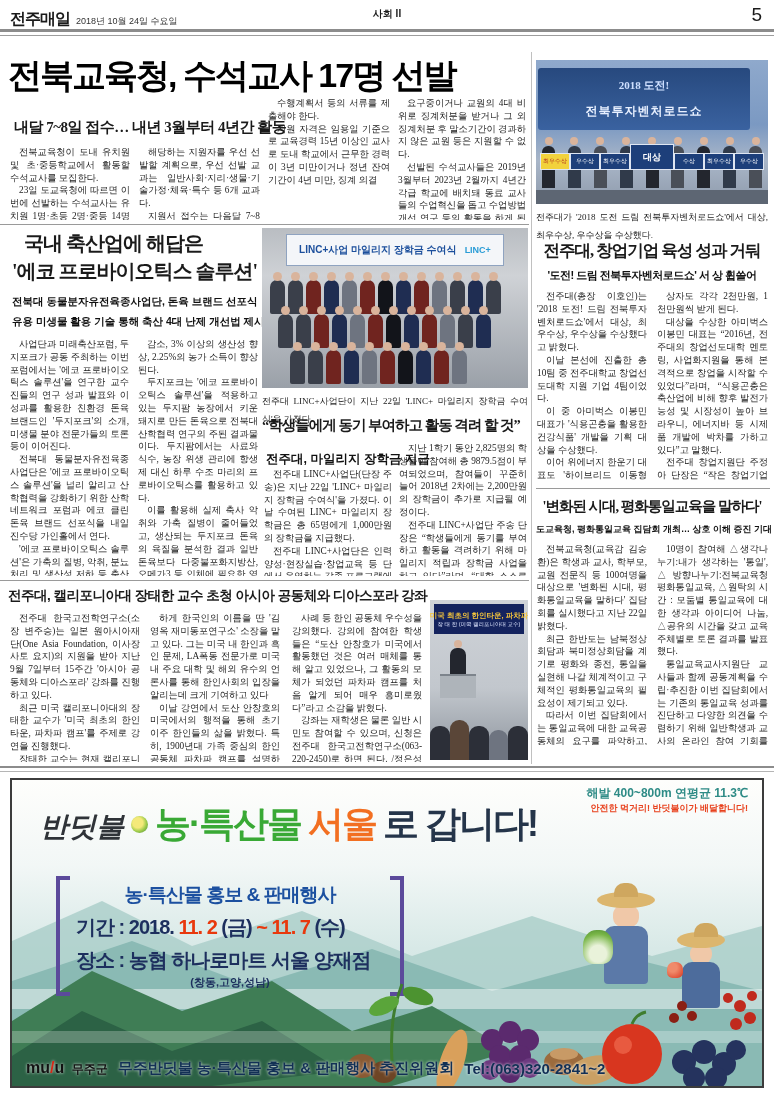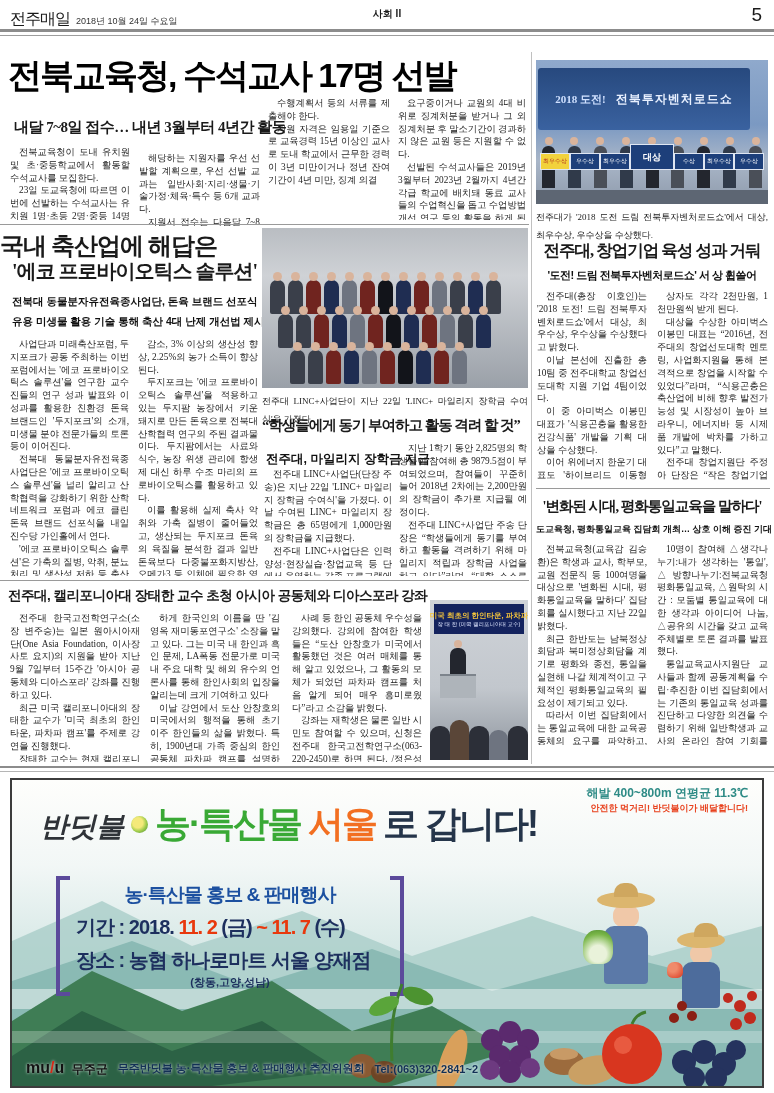--- a/index.html
+++ b/index.html
@@ -12,21 +12,21 @@
   .bodytext{font-size:9.3px;line-height:12.8px;text-align:justify;overflow:hidden;color:#1c1c1c;}
   .bodytext p{margin:0;text-indent:9px;}
   .caption{font-size:9px;line-height:18px;color:#1c1c1c;text-align:justify;}
   .hl{font-weight:bold;letter-spacing:-0.5px;color:#000;}
   .subhead{font-weight:bold;color:#111;}
   .divider{position:absolute;height:1px;background:#9a9a9a;}
   
   .photo{position:absolute;overflow:hidden;}
   .ph-roadshow{background:linear-gradient(180deg,#8fa9cc 0%,#7b99c2 45%,#a9b6c8 70%,#8e9aab 100%);}
   .rs-screen{position:absolute;left:2px;top:8px;right:18px;height:62px;border-radius:3px;
-             background:linear-gradient(180deg,#27497e,#3a62a0);display:flex;flex-direction:row;
+             background:linear-gradient(180deg,#27497e,#3a62a0);display:flex;flex-direction:column;
              align-items:center;justify-content:center;gap:10px;}
   .rs-screen .l1{color:#cfe0ff;font-size:11px;font-weight:bold;}
   .rs-screen .l2{color:#e8f0ff;font-size:12px;font-weight:bold;letter-spacing:1px;}
   .rs-people{position:absolute;left:6px;right:6px;bottom:16px;display:flex;justify-content:space-between;}
   .sperson{width:13px;height:42px;background:#23262e;border-radius:6px 6px 0 0;position:relative;flex:none;}
   .sperson::before{content:"";position:absolute;top:-9px;left:2.5px;width:8px;height:8px;border-radius:50%;background:#d9b49c;}
   .sperson:nth-child(2n){background:#303a4a;}
   .sperson:nth-child(3n){background:#4a4f58;}
   .rs-placards{position:absolute;left:4px;right:4px;bottom:34px;display:flex;justify-content:space-between;align-items:flex-end;}
   .placard{min-width:24px;height:15px;background:#1d3f7a;color:#fff;font-size:6px;line-height:15px;
@@ -78,50 +78,50 @@
   .bracket::after{right:0;border-left:none;}
   .ev-title{color:#1c50a0;font-size:19px;font-weight:bold;text-align:center;font-family:"Liberation Sans",sans-serif;letter-spacing:-1px;}
   .ev-line{color:#1d2f5e;font-size:20px;font-weight:bold;font-family:"Liberation Sans",sans-serif;margin-top:6px;letter-spacing:-1px;white-space:nowrap;}
   .ev-line .red{color:#e8380d;}
   .ev-sub{color:#1d2f5e;font-size:11px;font-weight:bold;text-align:center;font-family:"Liberation Sans",sans-serif;margin-top:1px;}
   .ad-footer{position:absolute;left:14px;bottom:8px;display:flex;align-items:center;gap:10px;white-space:nowrap;
              font-family:"Liberation Sans",sans-serif;text-shadow:0 0 3px rgba(255,255,255,.9);}
   .mlogo{font-weight:900;font-size:16px;color:#111;}
   .mlogo .slash{color:#d62615;font-weight:900;}
   .mlogo .kr{font-size:12px;margin-left:3px;}
-  .ad-org{font-size:11px;font-weight:bold;color:#123055;}
+  .ad-org{font-size:15px;font-weight:bold;color:#123055;}
   .child{position:absolute;}
   .hat{width:58px;height:16px;background:#dcb66e;border-radius:50%;position:relative;}
   .hat::before{content:"";position:absolute;left:17px;top:-9px;width:24px;height:14px;background:#cfa75f;border-radius:10px 10px 0 0;}
   .face{width:26px;height:24px;background:#f0c8a8;border-radius:45%;margin:-4px auto 0;}
   .cbody{width:44px;height:58px;background:#5b79a8;border-radius:10px 10px 4px 4px;margin:-2px auto 0;}
   .veg{position:absolute;width:30px;height:34px;border-radius:45% 45% 35% 35%;
        background:radial-gradient(circle at 50% 70%, #e9f2da 0 30%, #79b648 70%, #4c8a2f 100%);}
 </style>
 </head>
 <body>
 
 <div id="page">
 
-  <div class="abs gothic" style="left:10px;top:9px;font-size:16px;font-weight:normal;letter-spacing:-1px;">전주매일</div>
+  <div class="abs gothic" style="left:10px;top:9px;font-size:16px;font-weight:bold;letter-spacing:-1px;">전주매일</div>
   <div class="abs gothic" style="left:76px;top:15px;font-size:9px;color:#333;">2018년 10월 24일 수요일</div>
   <div class="abs gothic" style="left:0;right:0;top:7px;text-align:center;font-size:10px;font-weight:bold;">사회 II</div>
   <div class="abs" style="right:12px;top:4px;font-size:19px;font-family:'Liberation Sans',sans-serif;">5</div>
   <div class="rule" style="top:29px;height:3px;background:#8c8c8c;"></div>
   <div class="rule" style="top:35px;height:1px;background:#9d9d9d;"></div>
 
   <div class="abs" style="left:531px;top:52px;width:1px;height:712px;background:#c0c0c0;"></div>
 
   <div class="abs gothic hl" style="left:8px;top:53px;font-size:34px;letter-spacing:-2px;white-space:nowrap;">전북교육청, 수석교사 17명 선발</div>
   <div class="abs serifb" style="left:14px;top:118px;font-size:15px;letter-spacing:-0.5px;">내달 7~8일 접수… 내년 3월부터 4년간 활동</div>
   <div class="abs bodytext" style="left:10px;top:146px;width:120px;height:74px;">
       <p>전북교육청이 도내 유치원 및 초·중등학교에서 활동할 수석교사를 모집한다.</p>
       <p>23일 도교육청에 따르면 이번에 선발하는 수석교사는 유치원 1명·초등 2명·중등 14명 등 총 17명이다.</p>
     </div>
-  <div class="abs bodytext" style="left:139px;top:152px;width:121px;height:74px;">
+  <div class="abs bodytext" style="left:139px;top:146px;width:121px;height:74px;">
       <p>해당하는 지원자를 우선 선발할 계획으로, 우선 선발 교과는 일반사회·지리·생물·기술가정·체육·특수 등 6개 교과다.</p>
       <p>지원서 접수는 다음달 7~8일로 수석교사를 희망하거나 추천된 교원은 지원서 및 자기소개서, 추천서, 업무</p>
     </div>
   <div class="abs bodytext" style="left:268px;top:97px;width:122px;height:123px;">
       <p>수행계획서 등의 서류를 제출해야 한다.</p>
       <p>지원 자격은 임용일 기준으로 교육경력 15년 이상인 교사로 도내 학교에서 근무한 경력이 3년 미만이거나 정년 잔여기간이 4년 미만, 징계 의결</p>
     </div>
   <div class="abs bodytext" style="left:398px;top:97px;width:128px;height:123px;">
       <p>요구중이거나 교원의 4대 비위로 징계처분을 받거나 그 외 징계처분 후 말소기간이 경과하지 않은 교원 등은 지원할 수 없다.</p>
       <p>선발된 수석교사들은 2019년 3월부터 2023년 2월까지 4년간 각급 학교에 배치돼 동료 교사들의 수업혁신을 돕고 수업방법 개선 연구 등의 활동을 하게 된다. 이후 재심사를 거쳐 재임용 가능하다.  /정은성 기자</p>
@@ -177,36 +177,40 @@
   <div class="abs bodytext" style="left:537px;top:543px;width:110px;height:202px;">
       <p>전북교육청(교육감 김승환)은 학생과 교사, 학부모, 교원 전문직 등 100여명을 대상으로 '변화된 시대, 평화통일교육을 말하다' 집담회를 실시했다고 지난 22일 밝혔다.</p>
       <p>최근 한반도는 남북정상회담과 북미정상회담을 계기로 평화와 종전, 통일을 실현해 나갈 체계적이고 구체적인 평화통일교육의 필요성이 제기되고 있다.</p>
       <p>따라서 이번 집담회에서는 통일교육에 대한 교육공동체의 요구를 파악하고, 다양한 견해를 수렴해 통일교육 정책 개발에 반영하고 정책 숙의를 통해 통일교육에 대한 전북 교육주체들의 상호 이해를 증진 시키기 위해 마련됐다.</p>
     </div>
   <div class="abs bodytext" style="left:657px;top:543px;width:111px;height:202px;">
       <p>10명이 참여해 △생각나누기:내가 생각하는 '통일', △방향나누기:전북교육청 평화통일교육, △원탁의 시간 : 모둠별 통일교육에 대한 생각과 아이디어 나눔, △공유의 시간을 갖고 교육주체별로 토론 결과를 발표했다.</p>
       <p>통일교육교사지원단 교사들과 함께 공동계획을 수립·추진한 이번 집담회에서는 기존의 통일교육 성과를 진단하고 다양한 의견을 수렴하기 위해 일반학생과 교사의 온라인 참여 기회를 제공해 통일교육 활성화를 위한 공론화의 장을 마련하기도 했다.</p>
     </div>
 
-  <div class="abs serifb" style="left:0;top:230px;font-size:24px;letter-spacing:-1px;white-space:nowrap;">국내 축산업에 해답은</div>
+  <div class="abs serifb" style="left:24px;top:230px;font-size:20px;letter-spacing:-1px;white-space:nowrap;">국내 축산업에 해답은</div>
   <div class="abs gothic subhead" style="left:12px;top:295px;font-size:10.5px;white-space:nowrap;">전북대 동물분자유전육종사업단, 돈육 브랜드 선포식</div>
   <div class="abs serifb" style="left:12px;top:258px;font-size:20px;letter-spacing:-1px;white-space:nowrap;">'에코 프로바이오틱스 솔루션'</div>
   <div class="abs gothic subhead" style="left:12px;top:315px;font-size:10.5px;white-space:nowrap;">유용 미생물 활용 기술 통해 축산 4대 난제 개선법 제시</div>
   <div class="abs bodytext" style="left:10px;top:338px;width:119px;height:238px;">
       <p>사업단과 미래축산포럼, 두지포크가 공동 주최하는 이번 포럼에서는 '에코 프로바이오틱스 솔루션'을 연구한 교수진들의 연구 성과 발표와 이 성과를 활용한 친환경 돈육 브랜드인 '두지포크'의 소개, 미생물 분야 전문가들의 토론 등이 이어진다.</p>
       <p>전북대 동물분자유전육종사업단은 '에코 프로바이오틱스 솔루션'을 널리 알리고 산학협력을 강화하기 위한 산학 네트워크 포럼과 에코 클린 돈육 브랜드 선포식을 내일 진수당 가인홀에서 연다.</p>
       <p>'에코 프로바이오틱스 솔루션'은 가축의 질병, 악취, 분뇨처리 및 생산성 저하 등 축산 4대 문제를 해결하기 위해 개발한 축산 기술이다. 이 연구를 통해 개발된 유용미생물(프로바이오틱스) 활용 기술을 양돈 농가에 적용할 경우, 해당 농가에서 자라는 돼지의 면역력을 높이고 신진대사를 활성화 하며 기존 대비 최소 20% 이상의 돼지 폐사를 방지할 수 있다. 뿐만 아니라 30% 이상의 축사 악취</p>
     </div>
   <div class="abs bodytext" style="left:138px;top:338px;width:120px;height:238px;">
       <p>감소, 3% 이상의 생산성 향상, 2.25%의 농가 소득이 향상된다.</p>
       <p>두지포크는 '에코 프로바이오틱스 솔루션'을 적용하고 있는 두지팜 농장에서 키운 돼지로 만든 돈육으로 전북대 산학협력 연구의 주된 결과물이다. 두지팜에서는 사료와 식수, 농장 위생 관리에 항생제 대신 하루 수조 마리의 프로바이오틱스를 활용하고 있다.</p>
       <p>이를 활용해 실제 축사 악취와 가축 질병이 줄어들었고, 생산되는 두지포크 돈육의 육질을 분석한 결과 일반 돈육보다 다중불포화지방산, 오메가3 등 인체에 필요한 영양분이 다량 함유되고, 부드러운 육질 등이 증명됐다.</p>
     </div>
 
   <div class="photo ph-linc" style="left:262px;top:228px;width:266px;height:160px;">
+    <div class="linc-banner">
+      <span class="bt">LINC+사업 마일리지 장학금 수여식</span>
+      <span class="lg">LINC+</span>
+    </div>
     <div class="crowd-row" style="left:8px;top:52px;">
       <span></span>
         <span></span>
         <span></span>
         <span></span>
         <span></span>
         <span></span>
         <span></span>
       <span></span>
         <span></span>

